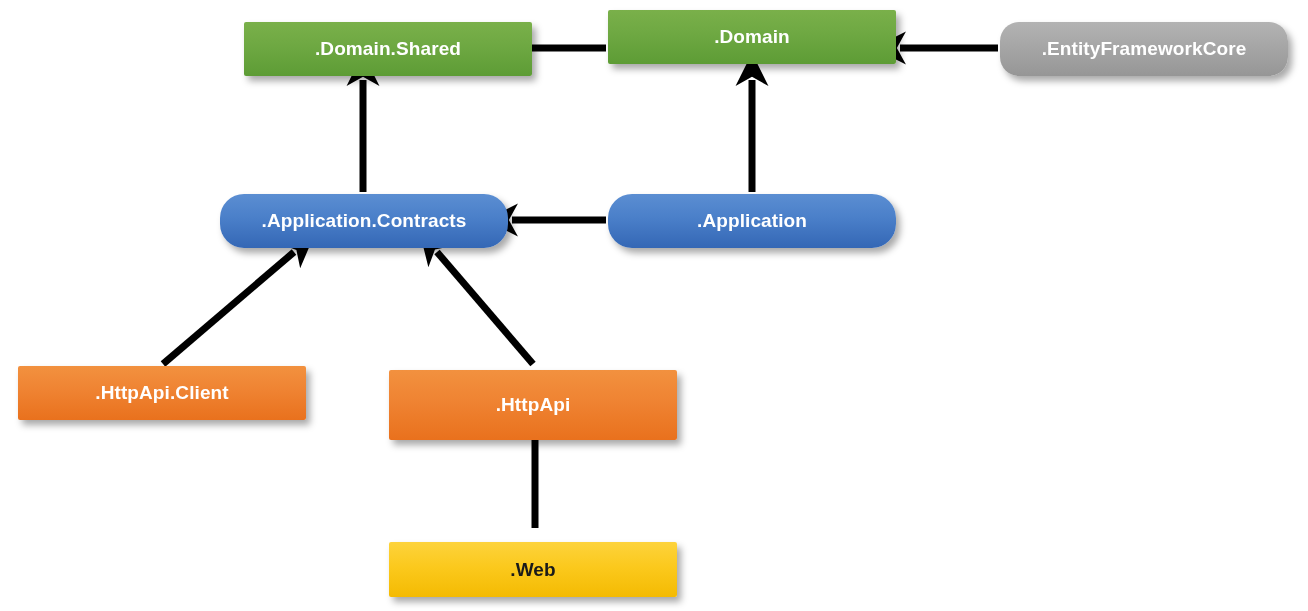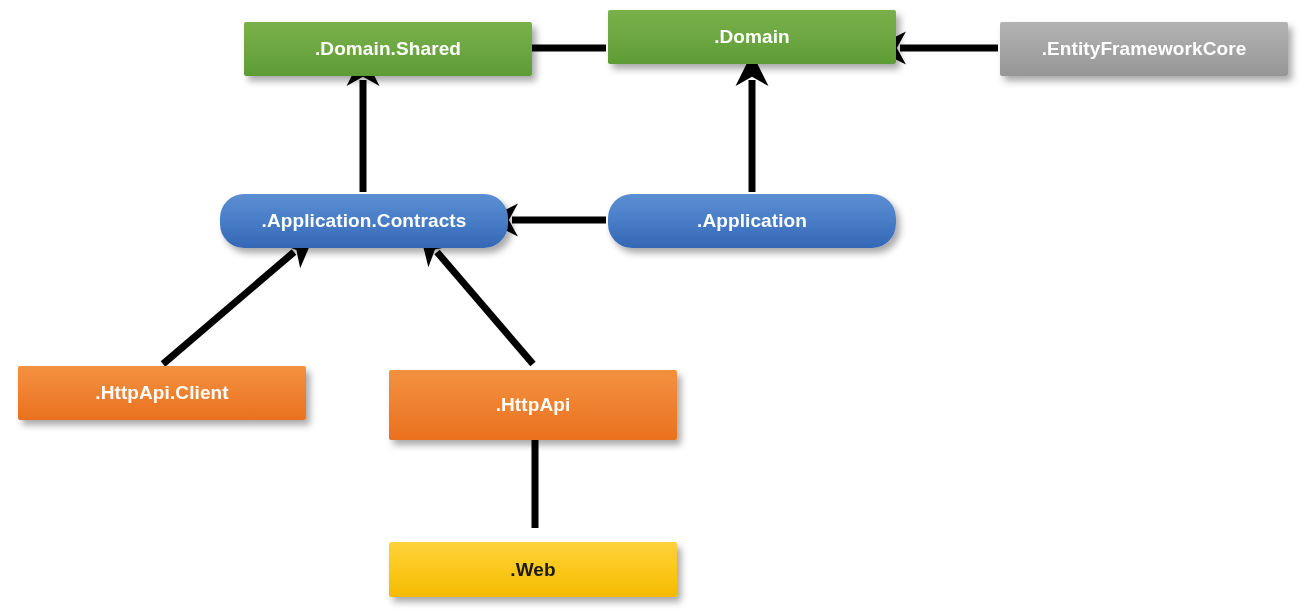--- a/index.html
+++ b/index.html
@@ -86,21 +86,21 @@
       </g>
   </svg>
 
   <div id="node-group">
       <div class="node node-green" style="left: 220px; top: 22px; width: 288px; height: 54px; margin-left: 24px;">
         <span class="node-label">.Domain.Shared</span>
       </div>
       <div class="node node-green" style="left: 608px; top: 10px; width: 288px; height: 54px;">
         <span class="node-label">.Domain</span>
       </div>
-      <div class="node node-gray" style="left: 1000px; top: 22px; width: 288px; height: 54px;">
+      <div class="node node-gray" style="left: 1000px; top: 22px; width: 288px; height: 54px; border-radius: 19px;">
         <span class="node-label">.EntityFrameworkCore</span>
       </div>
       <div class="node node-blue" style="left: 220px; top: 194px; width: 288px; height: 54px;">
         <span class="node-label">.Application.Contracts</span>
       </div>
       <div class="node node-blue" style="left: 608px; top: 194px; width: 288px; height: 54px;">
         <span class="node-label">.Application</span>
       </div>
       <div class="node node-orange" style="left: 18px; top: 366px; width: 288px; height: 54px;">
         <span class="node-label">.HttpApi.Client</span>

